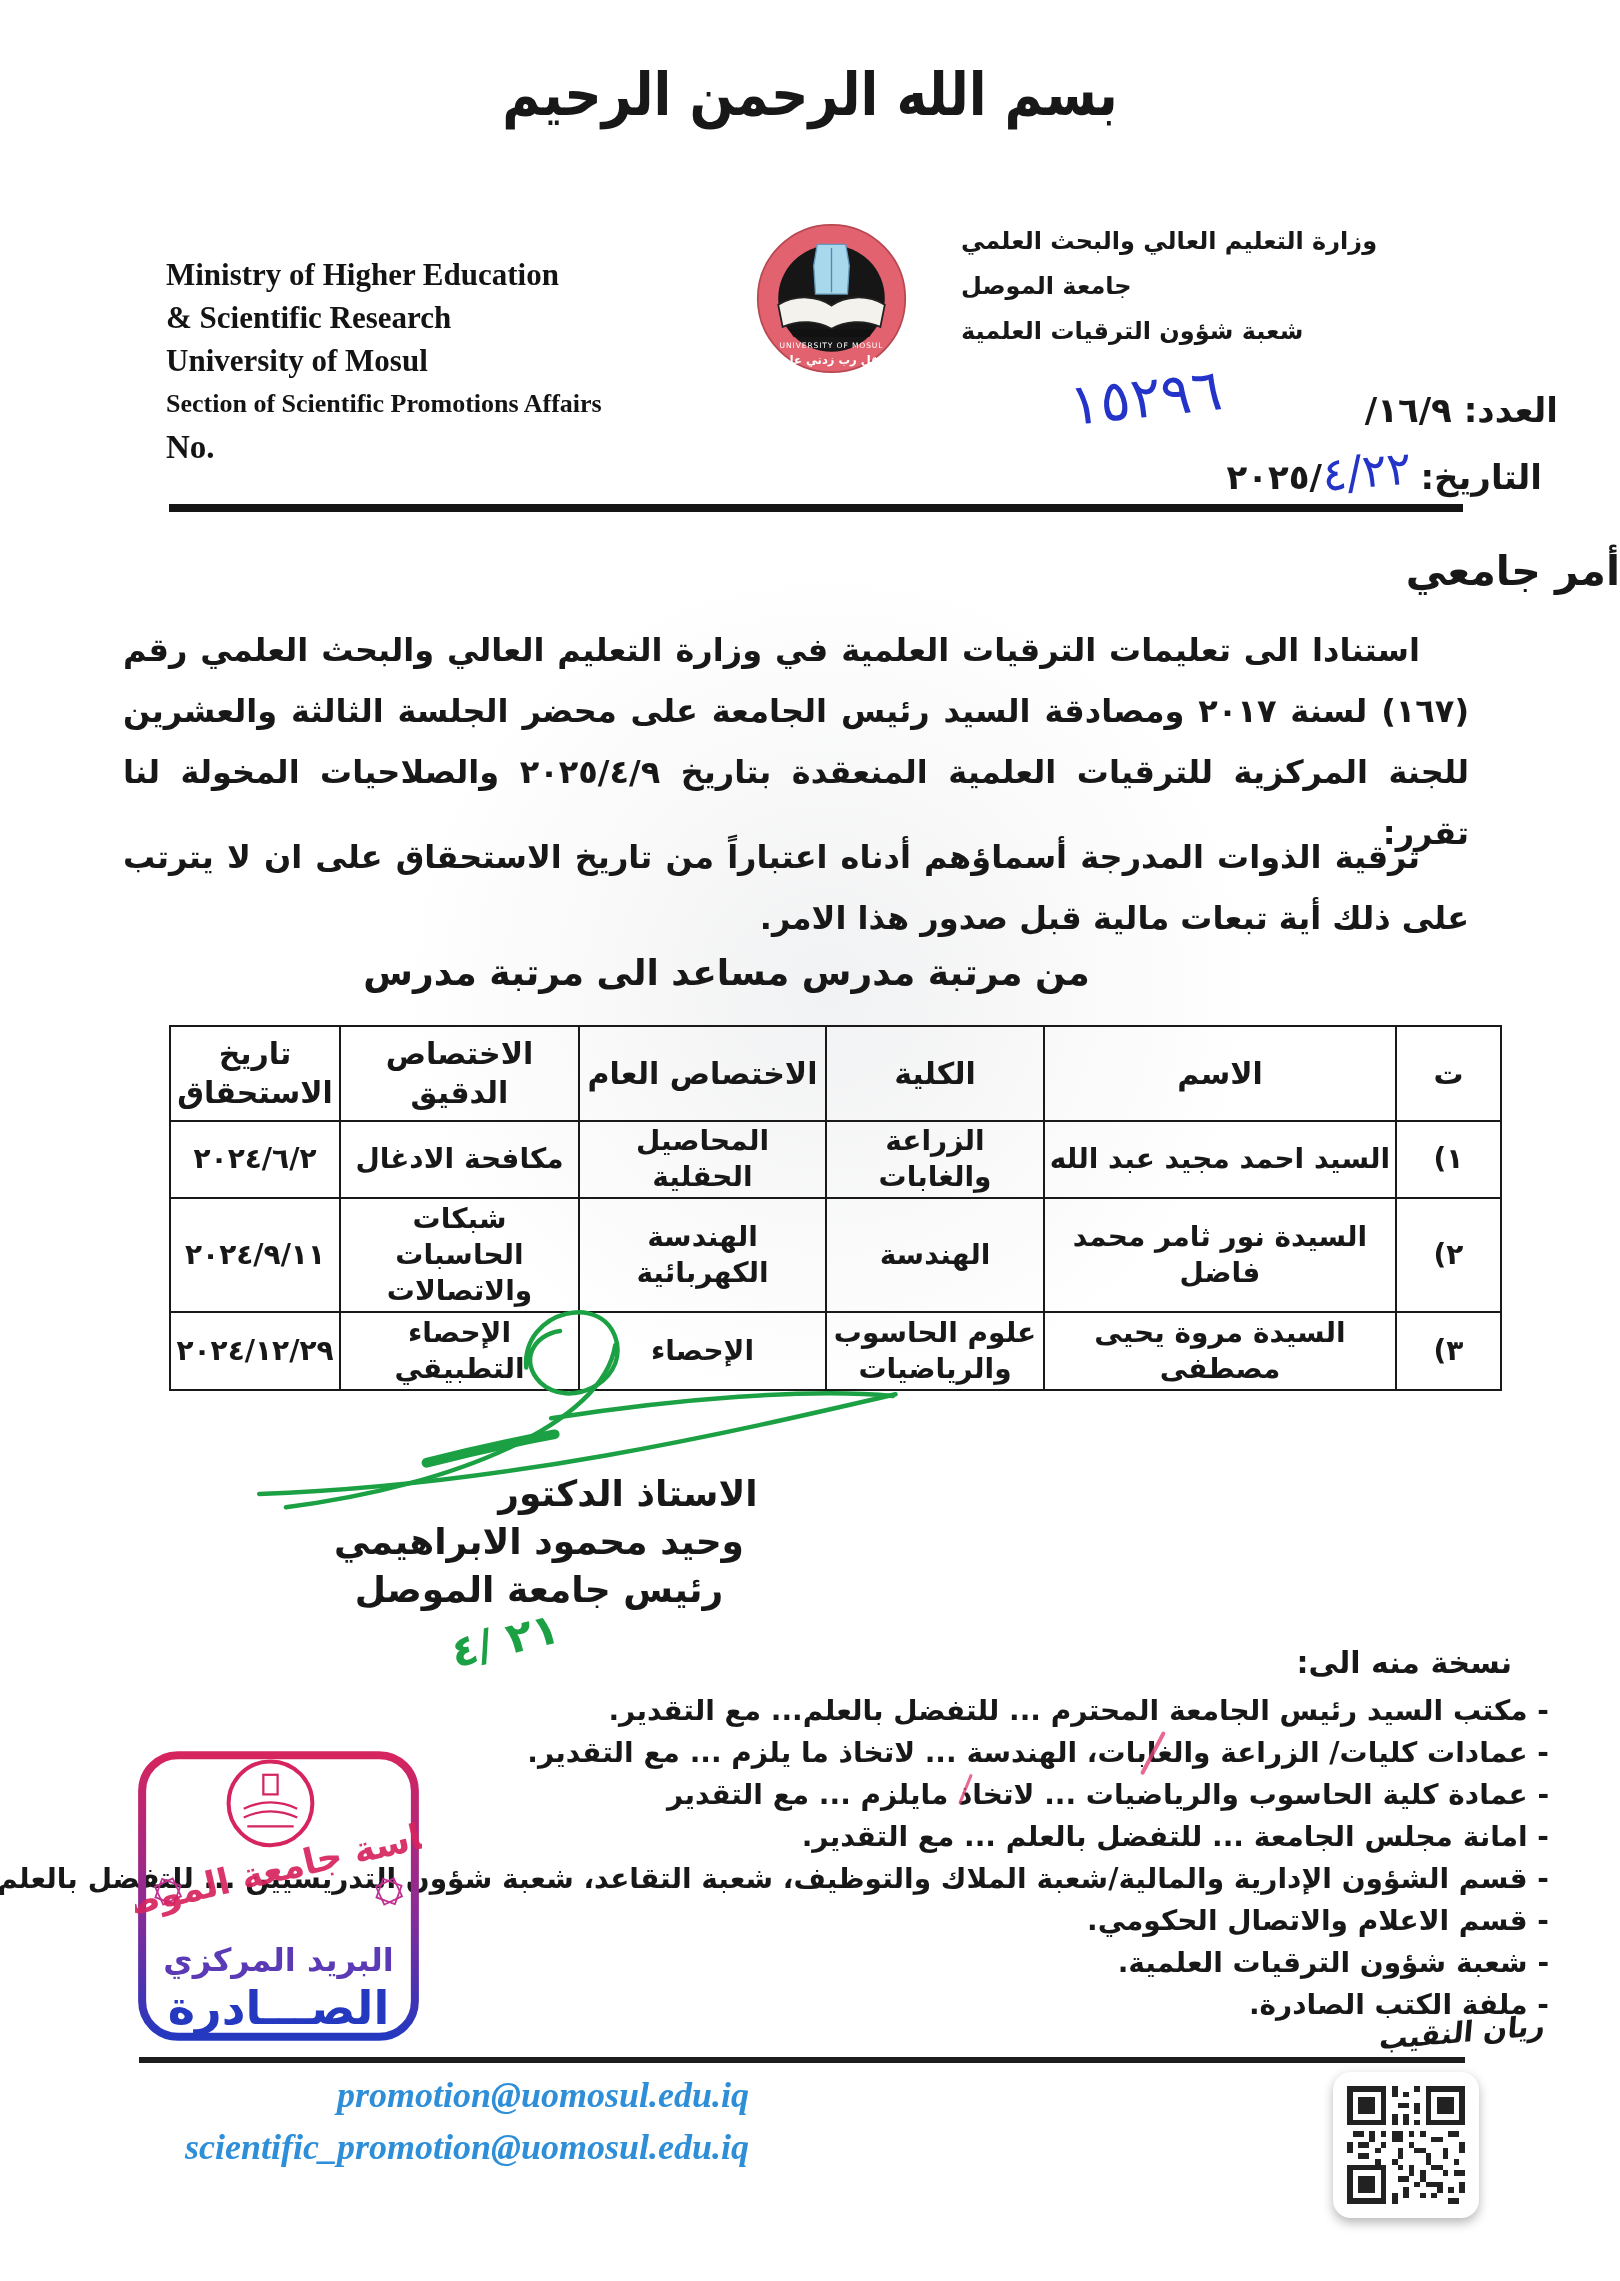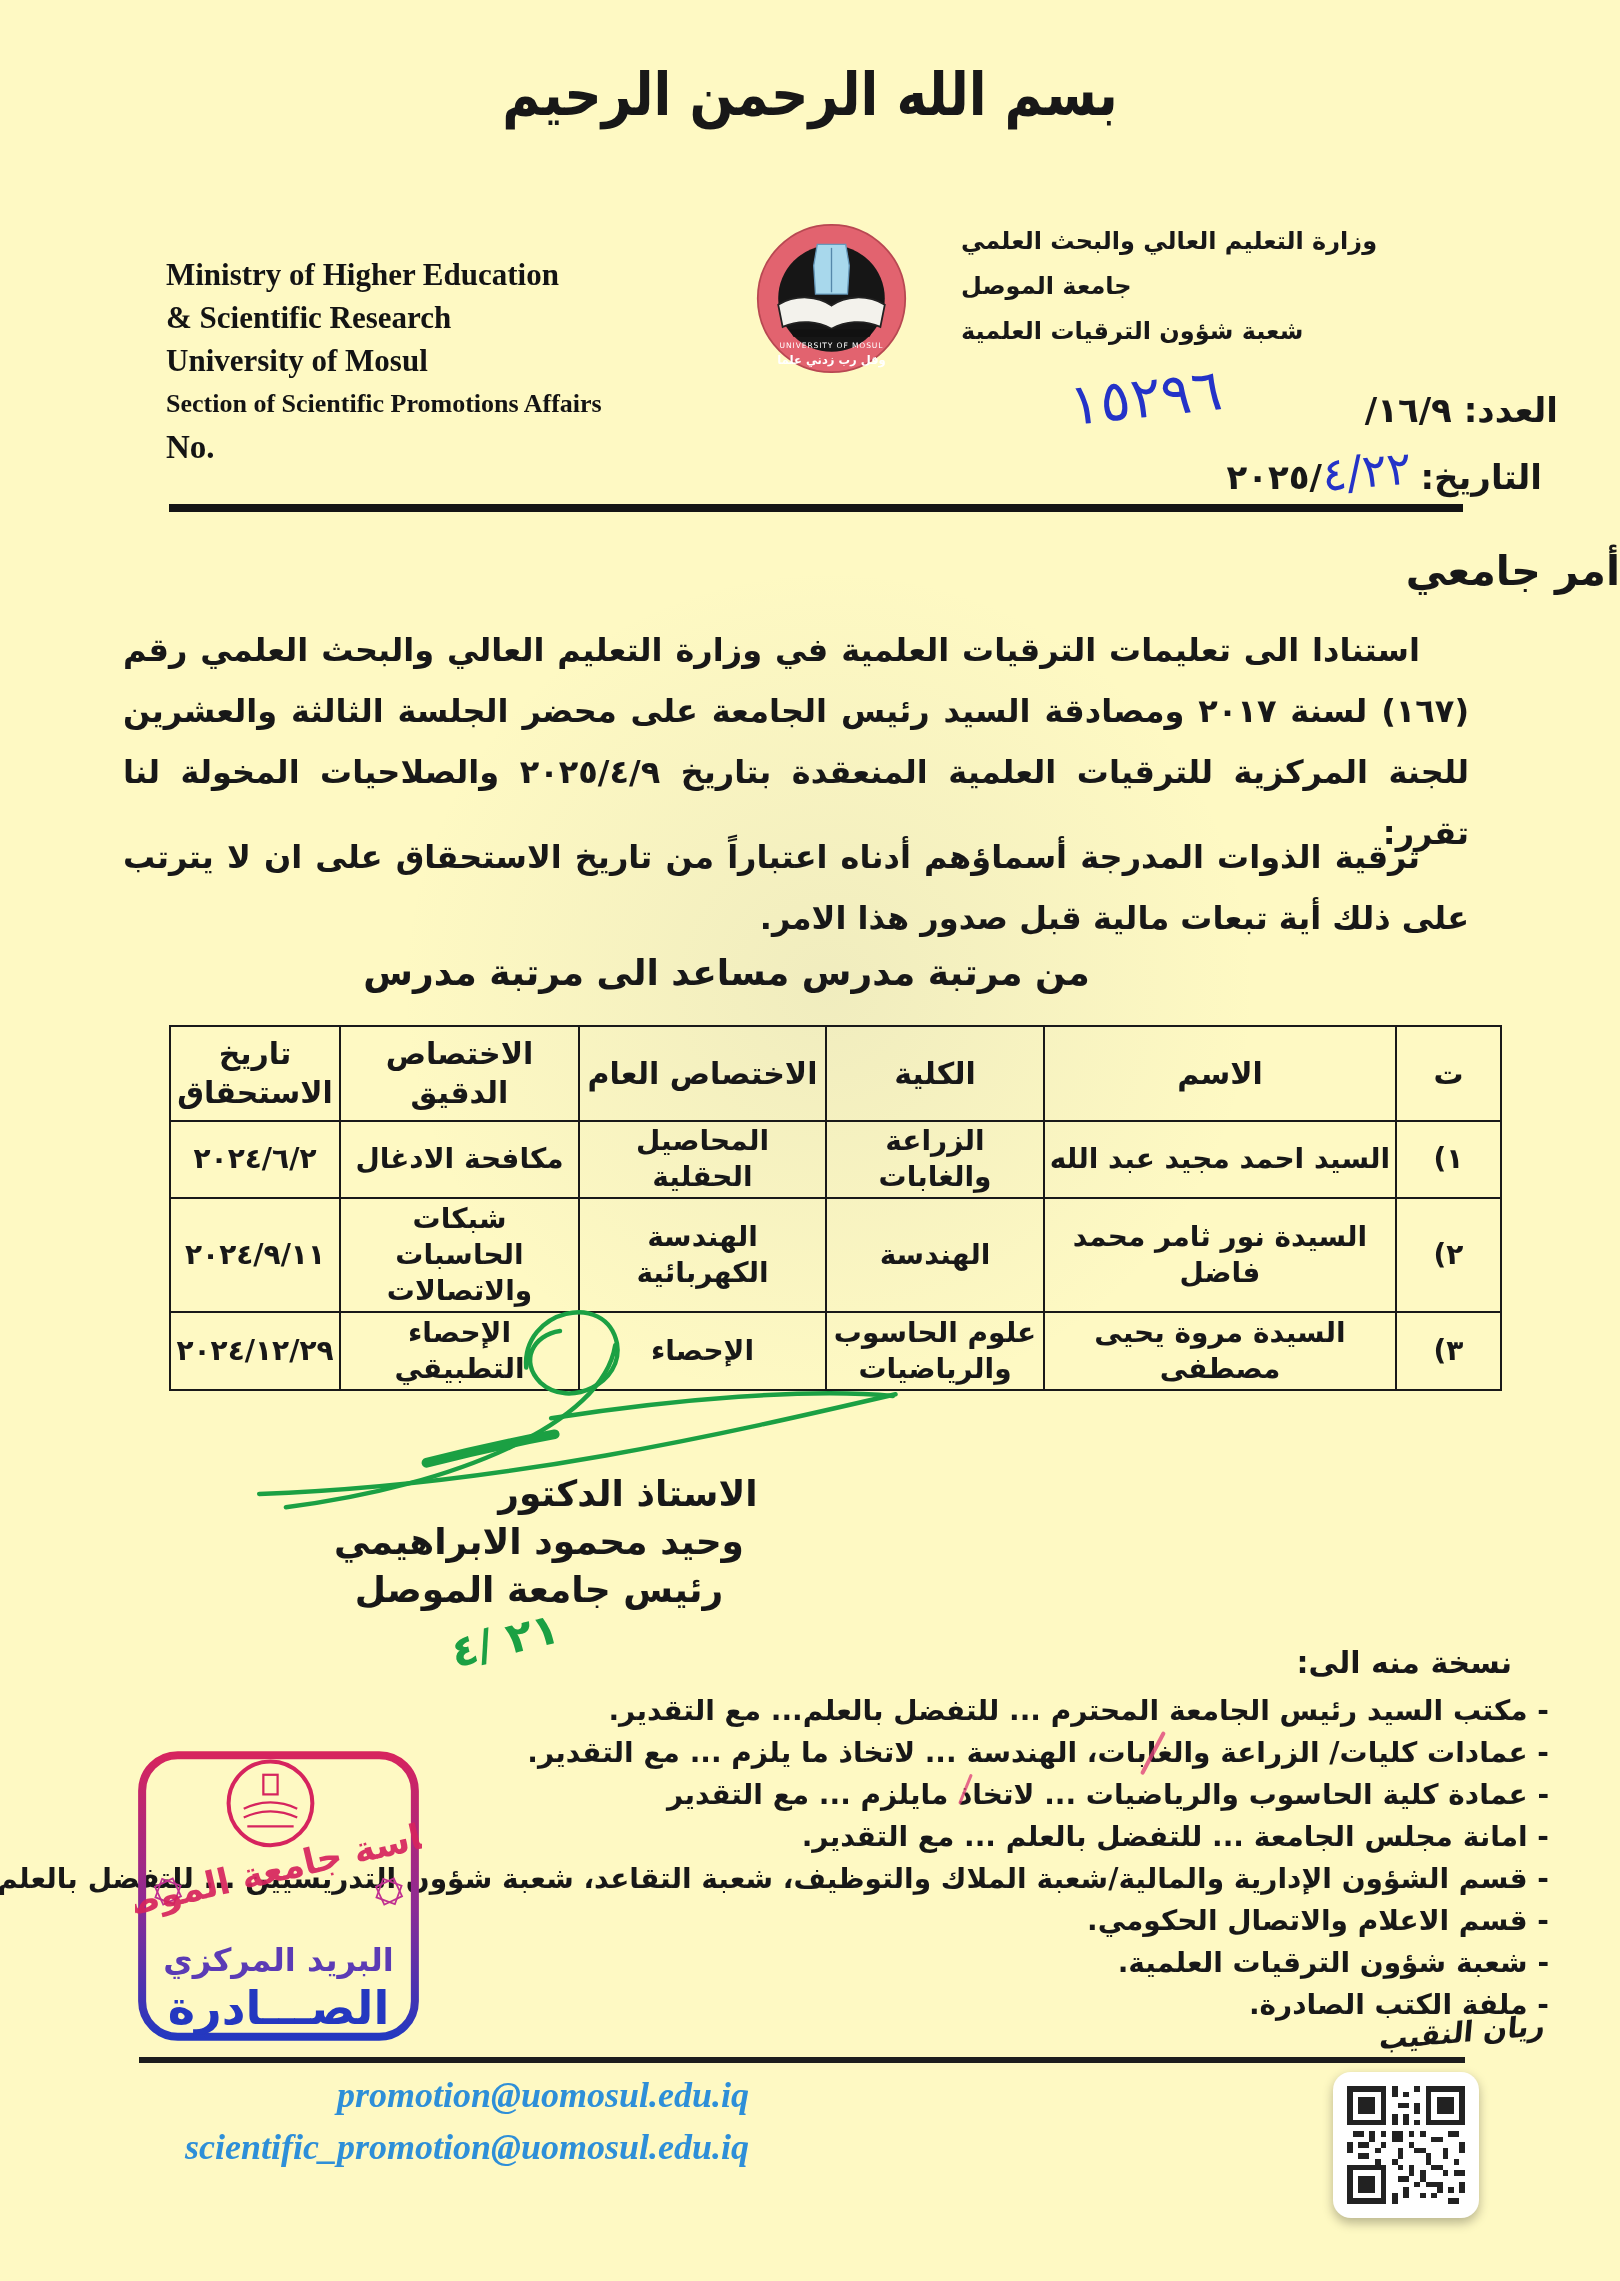--- a/index.html
+++ b/index.html
@@ -1,16 +1,16 @@
 <!DOCTYPE html>
 <html lang="ar" style="--handwriting_blue: #2433c8; --signature_green: #1ba043; --stamp_red: #d6245e; --stamp_blue: #2438c0; --email_blue: #2e8fd8; --pen_pink: #e0457b;font-size:14.3px"><head>
 <meta charset="utf-8">
 <style>
   html,body{margin:0;padding:0;background:#888;}
-  .page{position:relative;width:1620px;height:2281px;background:#fef9c3;overflow:hidden;
+  .page{position:relative;width:1620px;height:2281px;background:#ffffff;overflow:hidden;
         font-family:"DejaVu Sans",sans-serif;color:#181818;}
   .wm{position:absolute;left:383px;top:552px;width:891px;height:873px;
       background:radial-gradient(ellipse at center,rgba(140,145,155,0.12),rgba(140,145,155,0) 68%);}
   .basmala{position:absolute;left:0;right:0;top:64px;text-align:center;
            font-size:52px;font-weight:bold;letter-spacing:-1.8px;transform:scaleY(1.15);}
   
   .hdr-en{position:absolute;left:166px;top:225px;font-family:"Liberation Serif",serif;
           font-weight:bold;color:#141414;line-height:43px;margin-top:28px;}
   .hdr-en .l{font-size:31px;}
   .hdr-en .l4{font-size:26px;}

